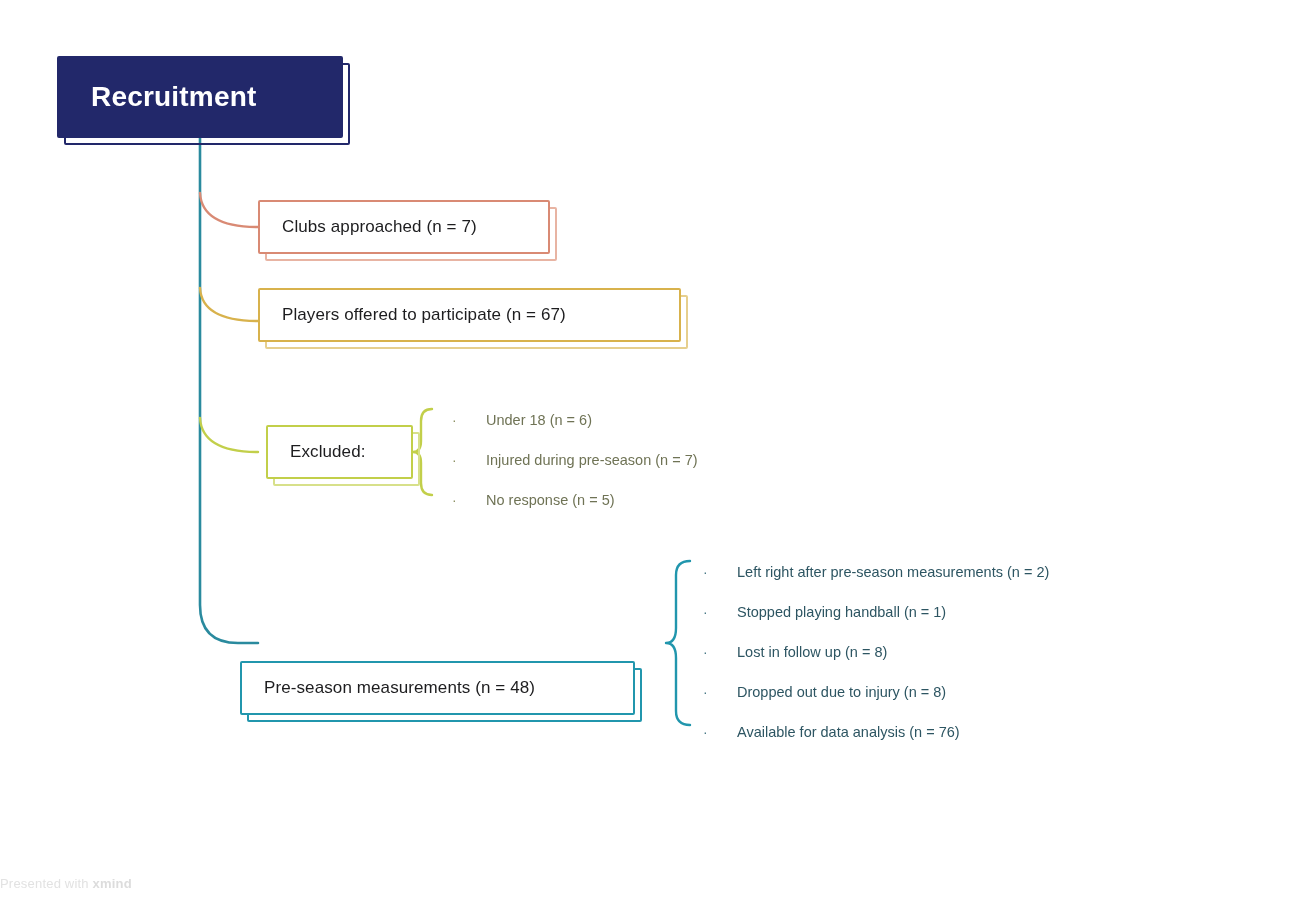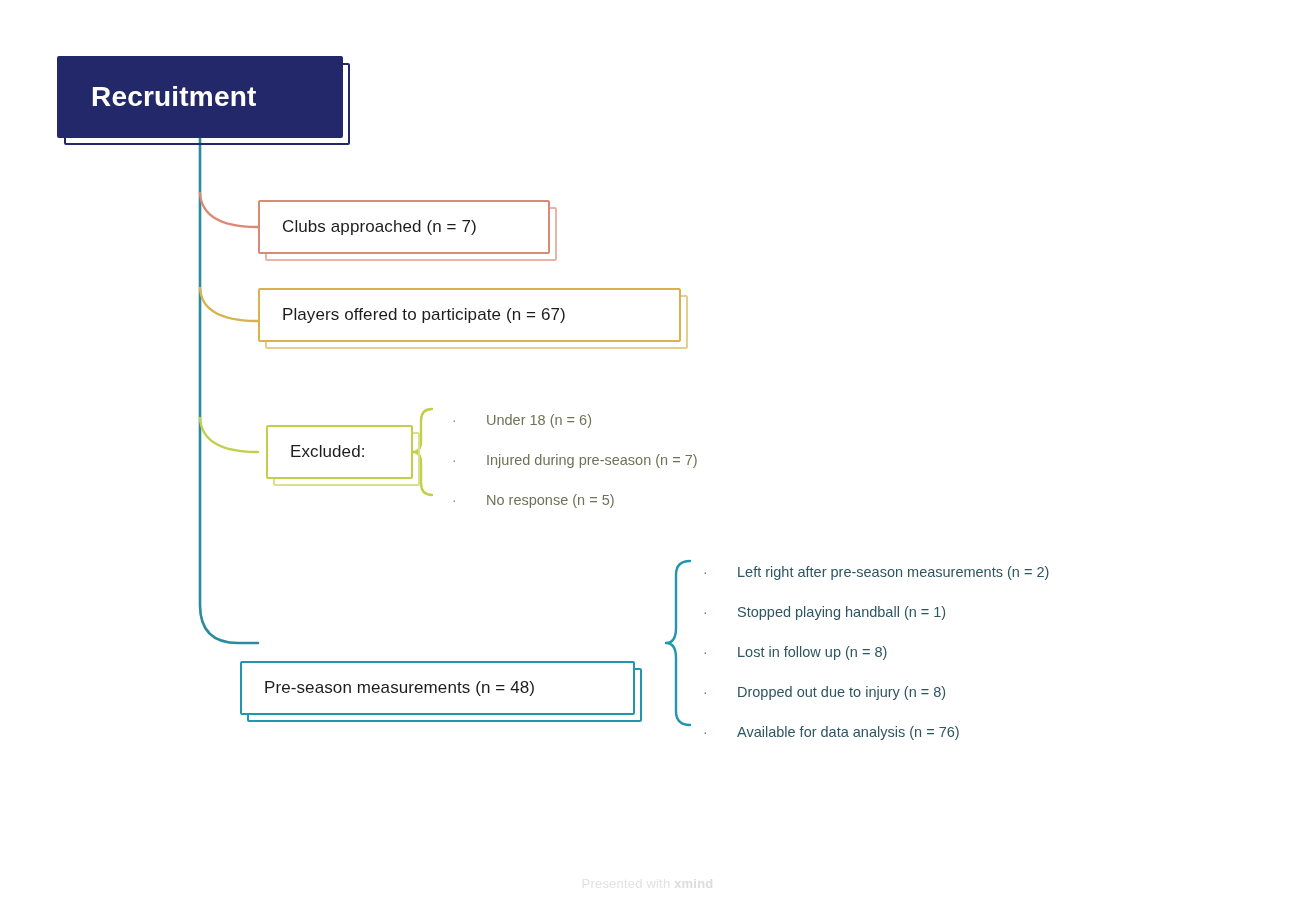--- a/index.html
+++ b/index.html
@@ -145,21 +145,21 @@
     color: #2d5562;
   }
   #sub-preseason .sub-bullet { color: #4a7a87; }
 
   
   #footer {
     position: absolute;
     left: 0;
     top: 876px;
     width: 1295px;
-    text-align: center;
+    text-align: left;
     font-size: 13px;
     color: #e2e2e2;
     letter-spacing: 0.2px;
   }
   #footer .brand {
     font-weight: bold;
     color: #dcdcdc;
   }
 </style>
 </head>

